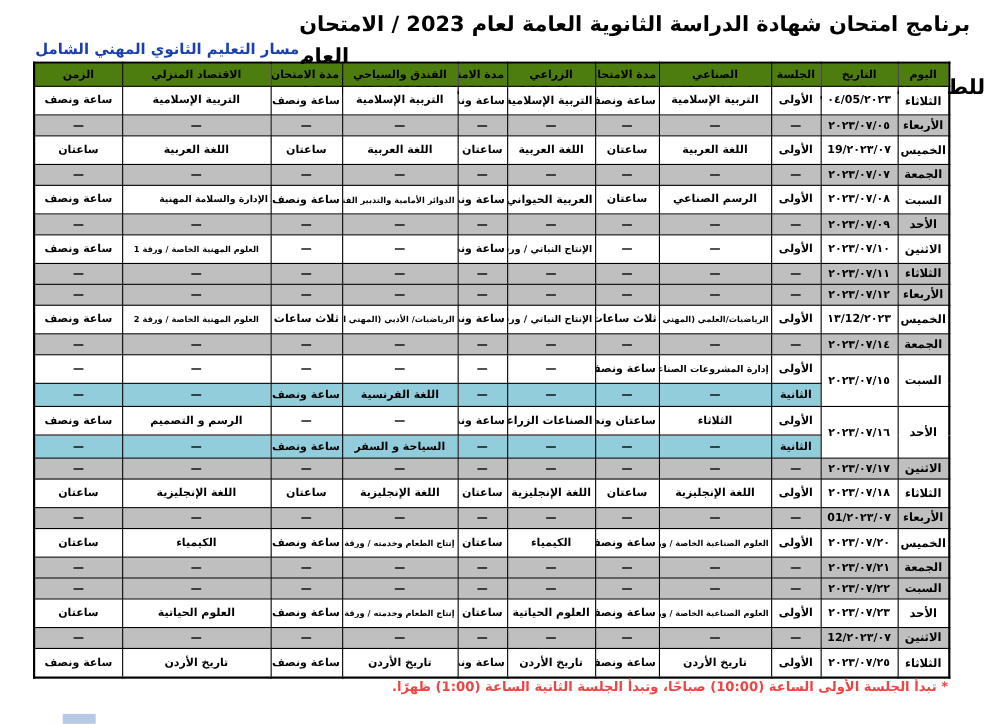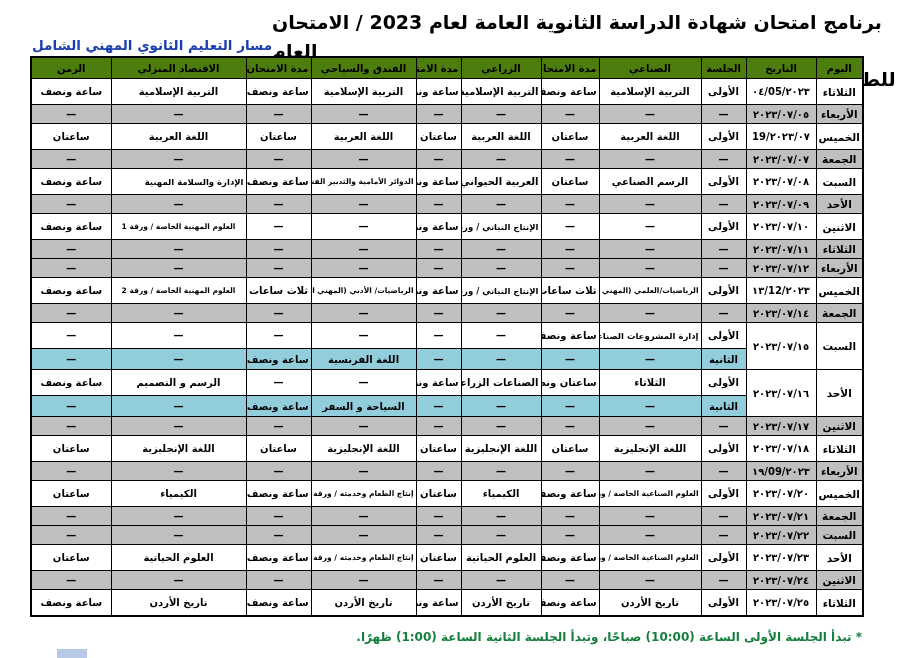--- a/index.html
+++ b/index.html
@@ -29,22 +29,22 @@
   .schedule th { background:#4d7c0f; font-size:10px; height:20px; color:#000; }
   .schedule td { font-size:10px; }
   tr.exam  td { height:25px; background:#ffffff; }
   tr.off   td { height:18px; background:#bfbfbf; }
   tr.second td { height:20px; background:#92cddc; }
   td.day-cell  { font-size:10.5px; }
   td.date-cell { font-size:10px; }
   td.len-mid   { font-size:8.5px;text-align:right; }
   td.len-long  { font-size:7.5px; }
   .footnote {
-    position:absolute; top:630px; right:38px; direction:rtl;
-    font-weight:bold; font-size:12px; color:#15803d;
+    position:absolute; top:617px; right:38px; direction:rtl;
+    font-weight:bold; font-size:12px; color:#ef4444;
   }
   .corner-fragment {
     position:absolute; left:57px; top:649px; width:30px; height:9px;
     background:#b7c9e6;
   }
 </style>
 </head>
 <body>
 
 <div class="main-title">
@@ -296,21 +296,21 @@
         <td>ساعتان</td>
         <td>اللغة الإنجليزية</td>
         <td>ساعتان</td>
         <td>اللغة الإنجليزية</td>
         <td>ساعتان</td>
         <td>اللغة الإنجليزية</td>
         <td>ساعتان</td>
       </tr>
       <tr class="off">
         <td class="day-cell" rowspan="1">الأربعاء</td>
-        <td class="date-cell" rowspan="1">٢٠٢٣/09/١٩</td>
+        <td class="date-cell" rowspan="1">٢٠٢٣/٠٧/01</td>
         <td>—</td>
         <td>—</td>
         <td>—</td>
         <td>—</td>
         <td>—</td>
         <td>—</td>
         <td>—</td>
         <td>—</td>
         <td>—</td>
       </tr>
@@ -361,21 +361,21 @@
         <td>ساعة ونصف</td>
         <td>العلوم الحياتية</td>
         <td>ساعتان</td>
         <td class="len-long">إنتاج الطعام وخدمته / ورقة 2</td>
         <td>ساعة ونصف</td>
         <td>العلوم الحياتية</td>
         <td>ساعتان</td>
       </tr>
       <tr class="off">
         <td class="day-cell" rowspan="1">الاثنين</td>
-        <td class="date-cell" rowspan="1">٢٠٢٣/٠٧/٢٤</td>
+        <td class="date-cell" rowspan="1">٢٠٢٣/٠٧/12</td>
         <td>—</td>
         <td>—</td>
         <td>—</td>
         <td>—</td>
         <td>—</td>
         <td>—</td>
         <td>—</td>
         <td>—</td>
         <td>—</td>
       </tr>

